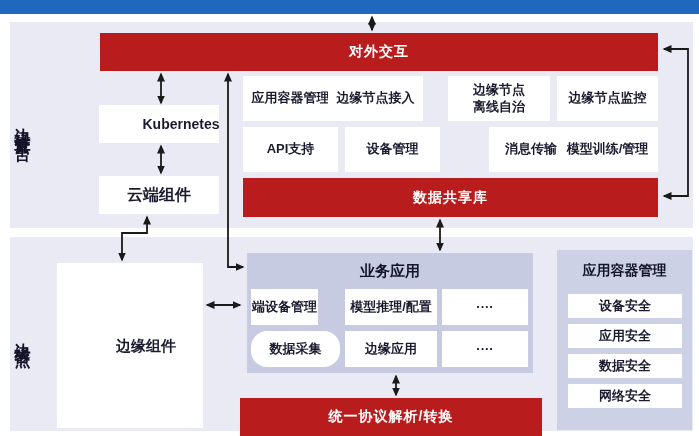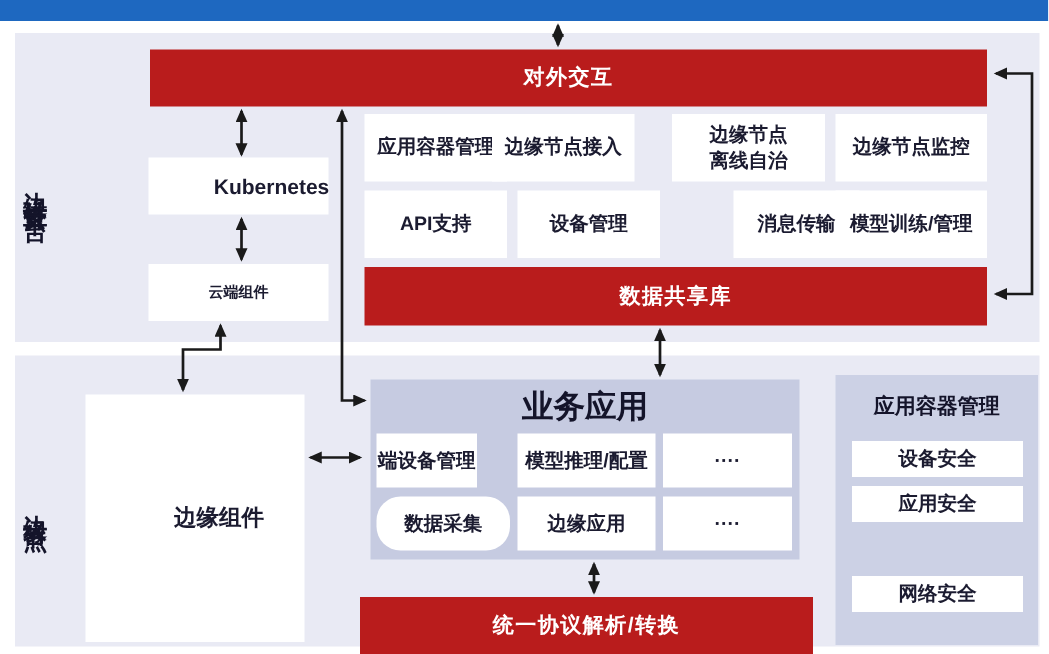--- a/index.html
+++ b/index.html
@@ -20,41 +20,41 @@
   }
   .vlabel{
     writing-mode:vertical-rl;text-orientation:upright;
     font-weight:bold;font-size:16px;letter-spacing:3px;color:#14142a;
     display:flex;align-items:center;justify-content:center;
   }
   .container{background:#c6cbe1;}
   .sec-container{background:#ccd1e5;}
   .ctitle{
     display:flex;align-items:center;justify-content:center;
-    font-weight:bold;font-size:21px;color:#14142a;
+    font-weight:bold;font-size:15px;color:#14142a;
   }
   svg.arrows{position:absolute;left:0;top:0;pointer-events:none;}
   svg.arrows path{stroke:#1a1a1a;stroke-width:1.8;fill:none;}
 </style>
 </head>
 <body>
 
 <div class="canvas">
 
   <div class="abs topbar"></div>
 
   <div class="abs panel" style="left:10px;top:22px;width:683px;height:206px;"></div>
 
   <div class="abs vlabel" style="left:10px;top:58px;width:24px;height:134px;">边缘计算云平台</div>
 
   <div class="abs teal" style="left:100px;top:33px;width:558px;height:38px;">对外交互</div>
 
   <div class="abs wbox" style="left:99px;top:105px;width:120px;height:38px;font-size:14px;padding-left:44px;">Kubernetes</div>
 
-  <div class="abs wbox" style="left:99px;top:176px;width:120px;height:38px;font-size:10px;">云端组件</div>
+  <div class="abs wbox" style="left:99px;top:176px;width:120px;height:38px;font-size:16px;">云端组件</div>
 
   <div class="abs wbox" style="left:243px;top:76px;width:95px;height:45px;">应用容器管理</div>
   <div class="abs wbox" style="left:328px;top:76px;width:95px;height:45px;">边缘节点接入</div>
   <div class="abs wbox" style="left:448px;top:76px;width:102px;height:45px;">边缘节点
 离线自治</div>
   <div class="abs wbox" style="left:557px;top:76px;width:101px;height:45px;">边缘节点监控</div>
   <div class="abs wbox" style="left:243px;top:127px;width:95px;height:45px;">API支持</div>
   <div class="abs wbox" style="left:345px;top:127px;width:95px;height:45px;">设备管理</div>
   <div class="abs wbox" style="left:448px;top:127px;width:84px;height:45px;margin-left:41px;">消息传输</div>
   <div class="abs wbox" style="left:557px;top:127px;width:101px;height:45px;">模型训练/管理</div>
@@ -76,20 +76,21 @@
   <div class="abs wbox" style="left:251px;top:331px;width:89px;height:36px;border-radius:16px;">数据采集</div>
   <div class="abs wbox" style="left:345px;top:331px;width:92px;height:36px;">边缘应用</div>
   <div class="abs wbox" style="left:442px;top:331px;width:86px;height:36px;">····</div>
 
   <div class="abs teal" style="left:240px;top:398px;width:302px;height:38px;">统一协议解析/转换</div>
 
   <div class="abs sec-container" style="left:557px;top:250px;width:135px;height:180px;"></div>
   <div class="abs ctitle" style="left:557px;top:258px;width:135px;height:26px;font-size:14px;">应用容器管理</div>
   <div class="abs wbox" style="left:568px;top:294px;width:114px;height:24px;">设备安全</div>
   <div class="abs wbox" style="left:568px;top:324px;width:114px;height:24px;">应用安全</div>
+  <div class="abs wbox" style="left:568px;top:354px;width:114px;height:24px;">数据安全</div>
   <div class="abs wbox" style="left:568px;top:384px;width:114px;height:24px;">网络安全</div>
 
   <svg class="arrows" width="699" height="436" viewBox="0 0 699 436">
     <defs>
       <marker id="ah" markerWidth="10" markerHeight="10" refX="7.5" refY="4" orient="auto-start-reverse" markerUnits="userSpaceOnUse">
         <path d="M0,0 L9,4 L0,8 Z" style="fill:#1a1a1a;stroke:none;"></path>
       </marker>
     </defs>
     <path d="M372,17 L372,30" marker-start="url(#ah)" marker-end="url(#ah)"></path>
     <path d="M161,74 L161,103" marker-start="url(#ah)" marker-end="url(#ah)"></path>

